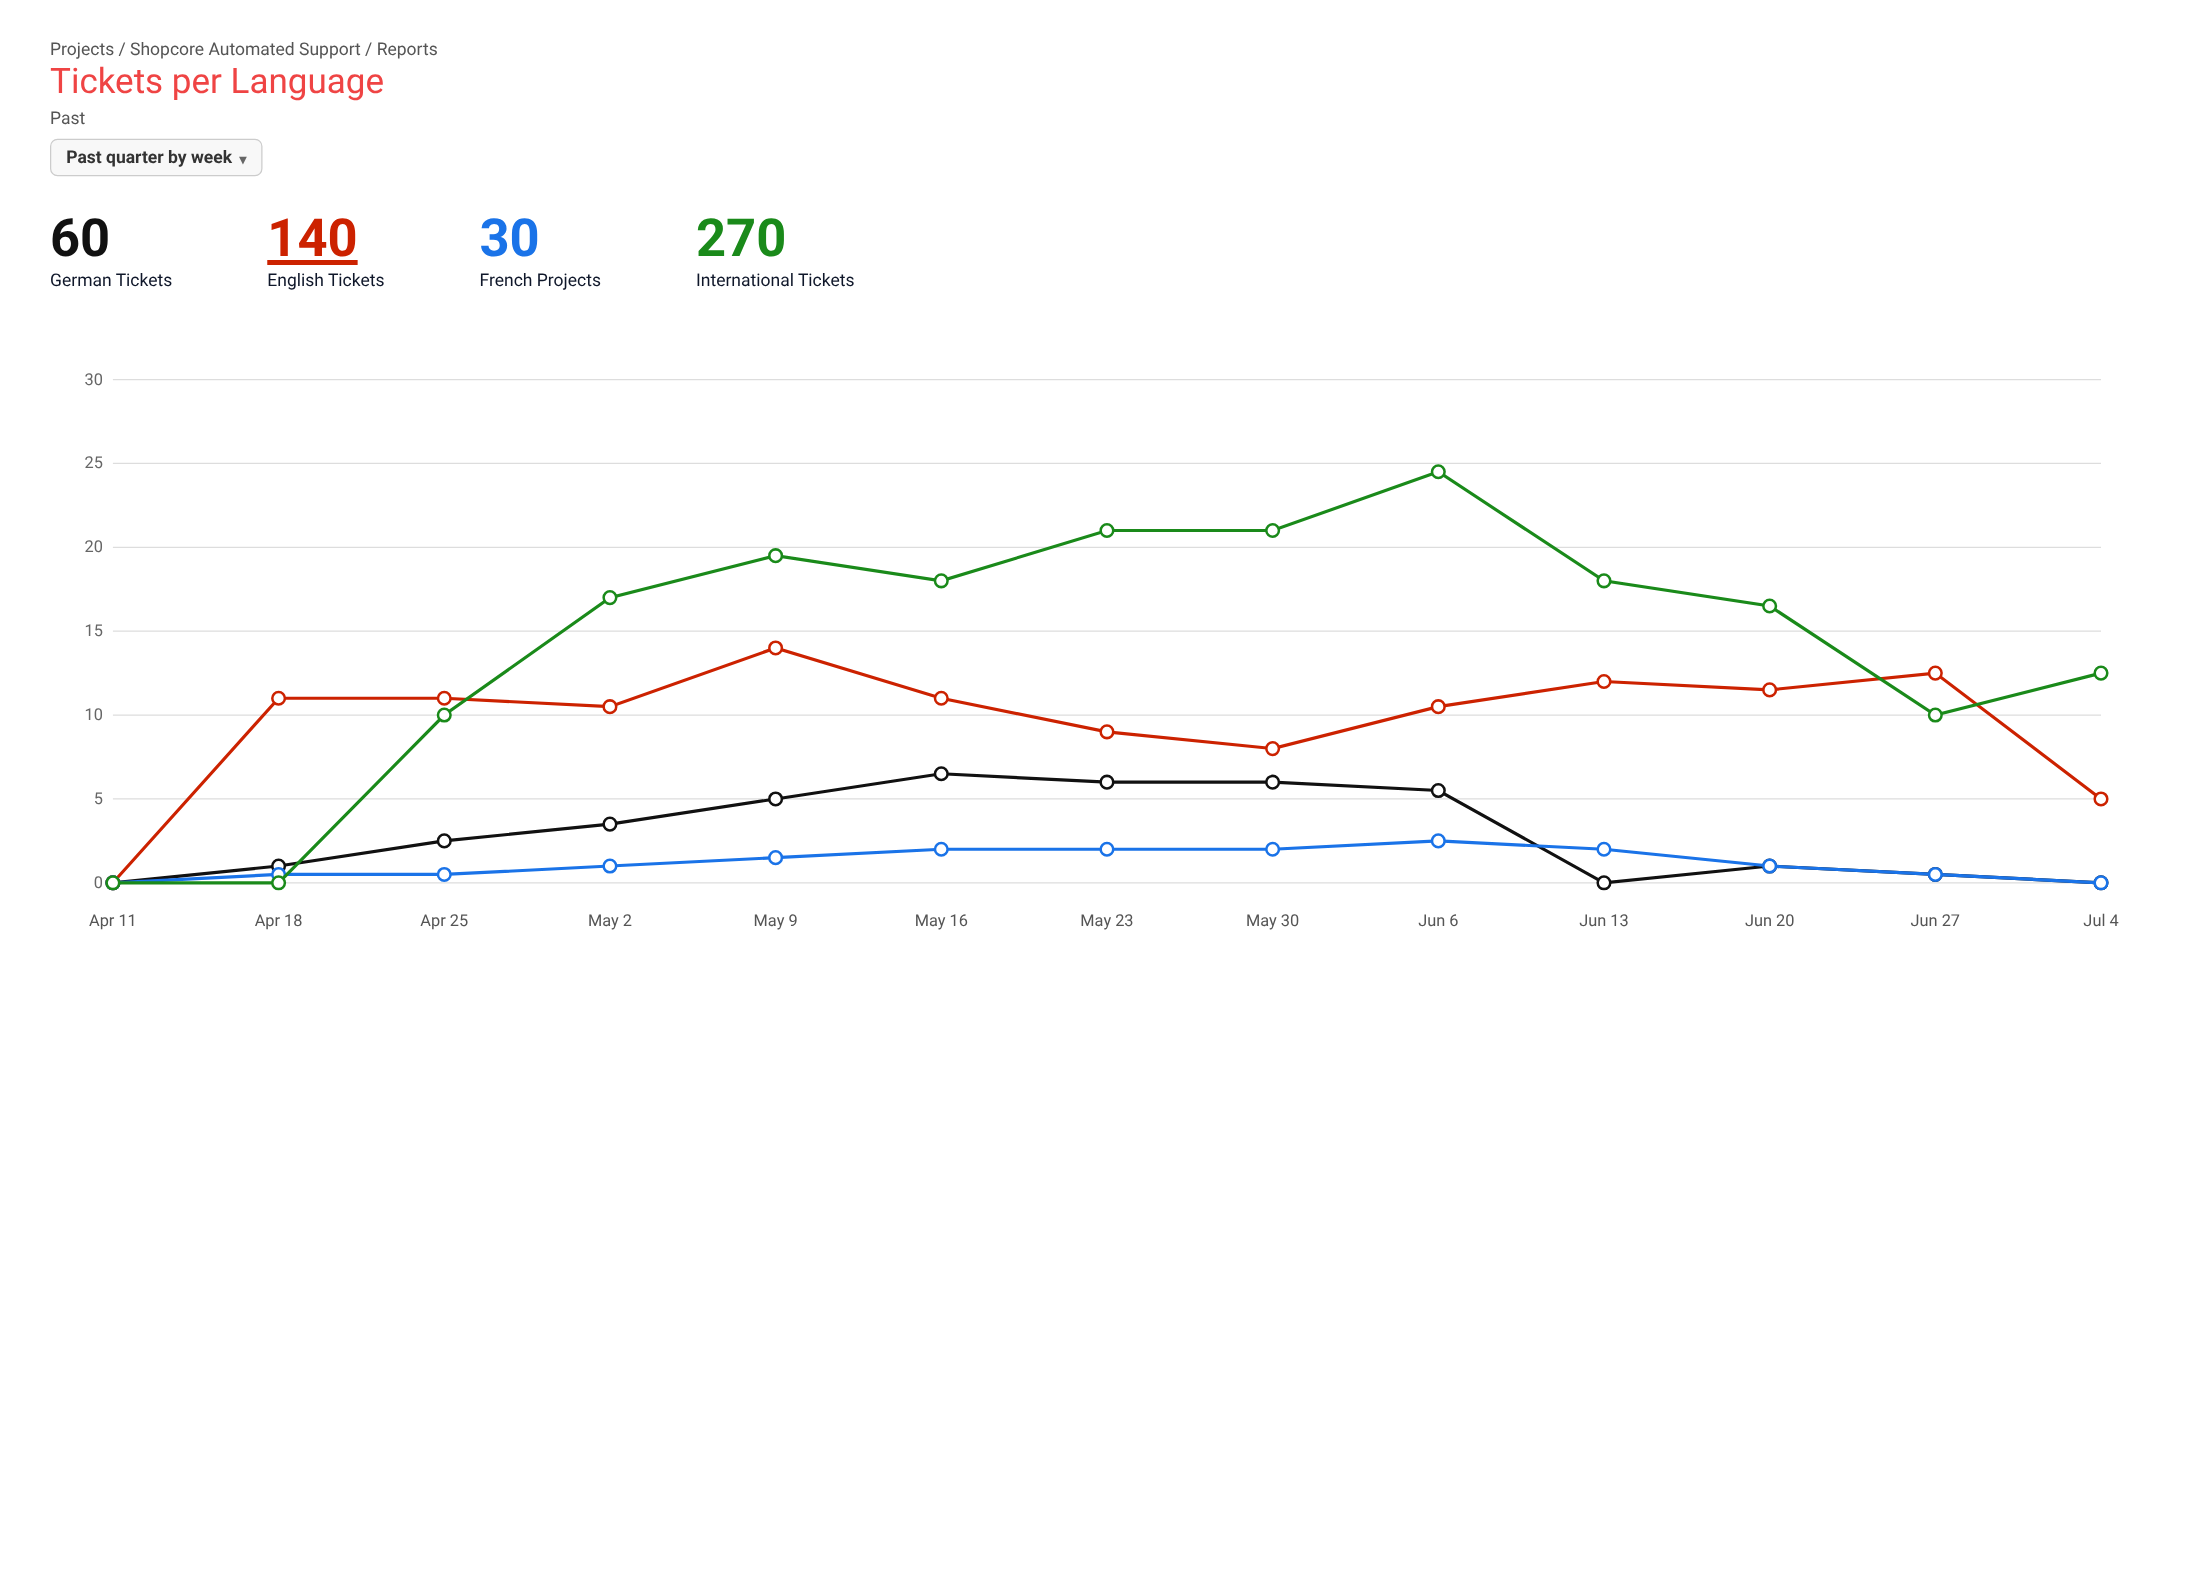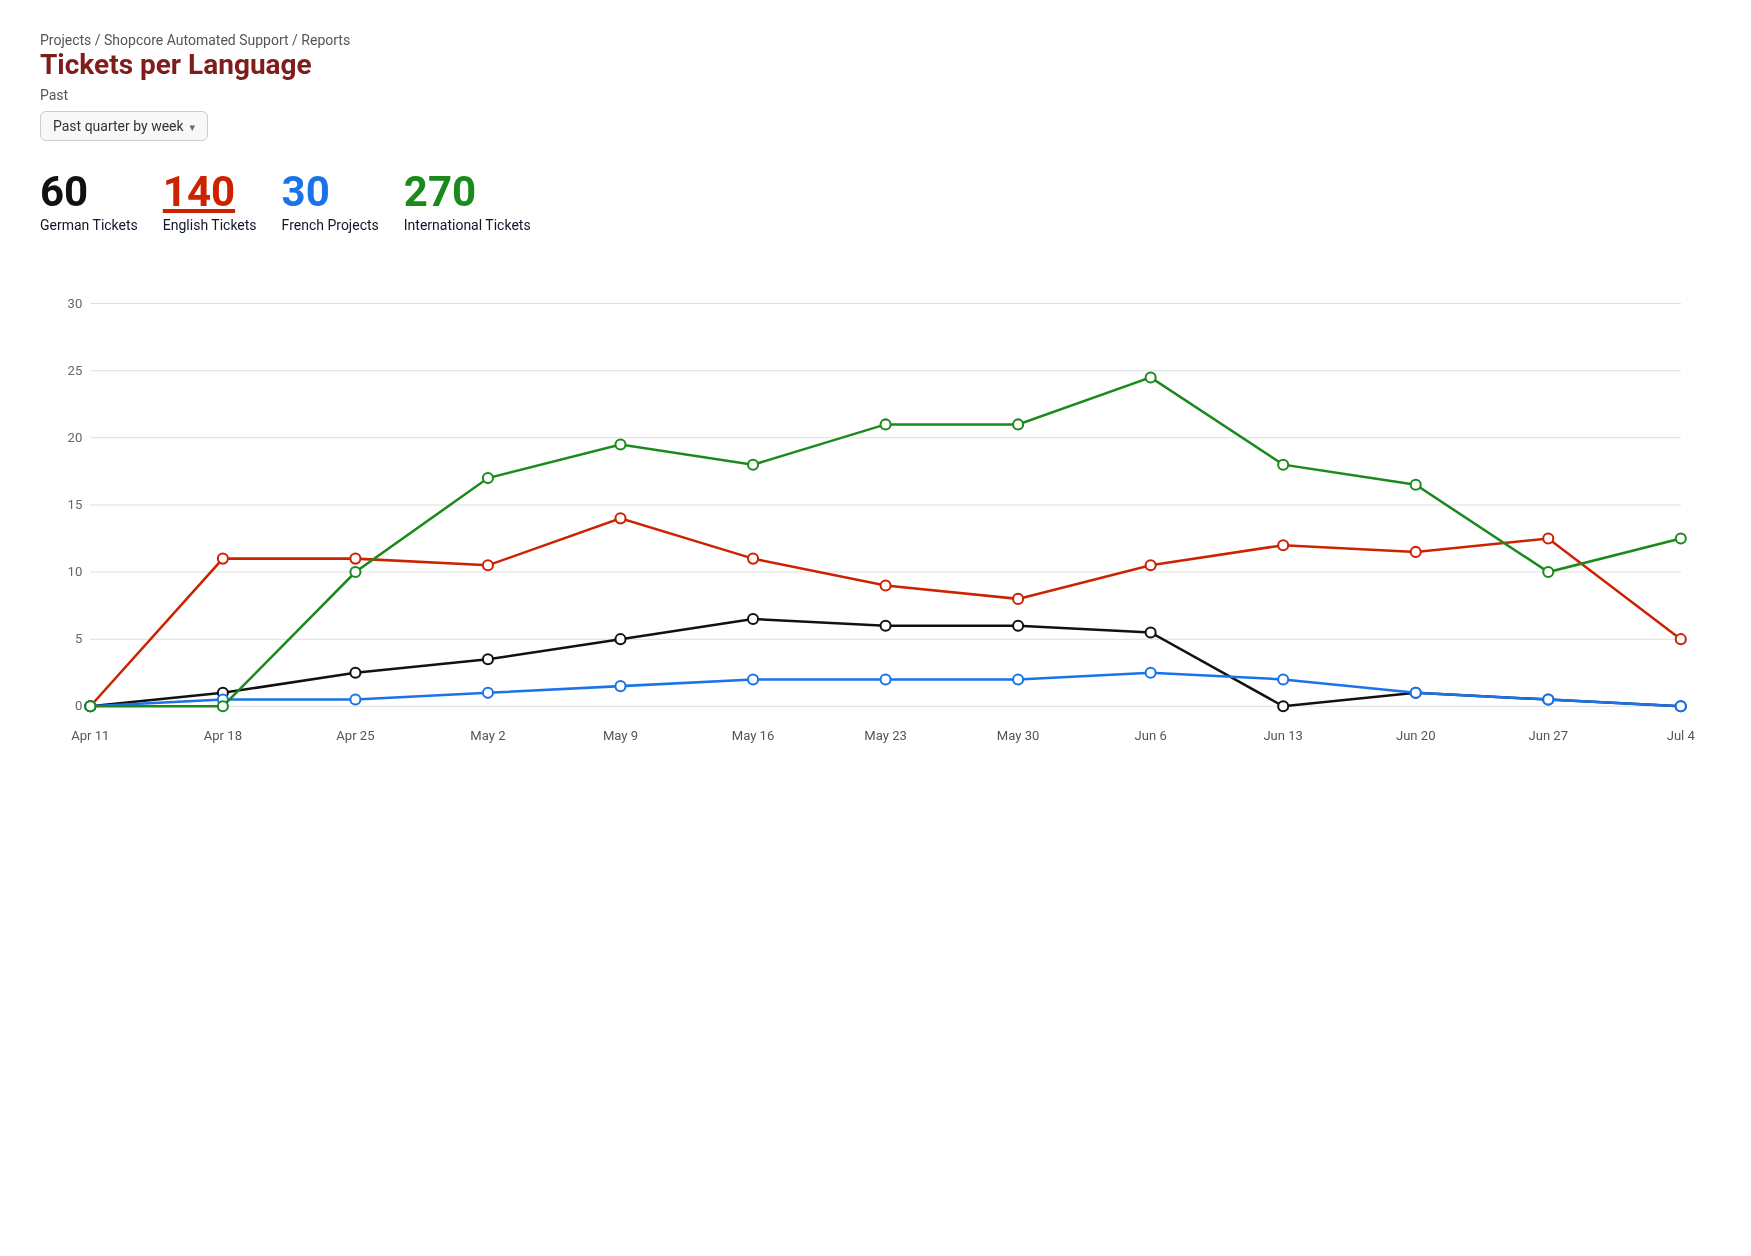--- a/index.html
+++ b/index.html
@@ -9,50 +9,50 @@
       color: #333;
       padding: 32px 40px;
     }
     .breadcrumb {
       font-size: 14px;
       color: #555;
       margin-bottom: 0;
     }
     .page-title {
       font-size: 28px;
-      font-weight: 700;
-      color: #7f1d1d;
+      font-weight: 400;
+      color: #ef4444;
       margin-bottom: 6px;
     }
     .show-label {
       font-size: 14px;
       color: #555;
       margin-bottom: 8px;
     }
     .period-selector {
       display: inline-flex;
       align-items: flex-end;
       gap: 6px;
       border: 1px solid #ccc;
       border-radius: 6px;
       padding: 6px 12px;
       font-size: 14px;
-      font-weight: 400;
+      font-weight: 700;
       color: #333;
       cursor: pointer;
       background: #f8f8f8;
       margin-bottom: 28px;
     }
     .period-selector .chevron {
       font-size: 11px;
       color: #666;
     }
     .stats-row {
       display: flex;
-      gap: 25px;
+      gap: 76px;
       margin-bottom: 32px;
       align-items: flex-start;
     }
     .stat-item {}
     .stat-number {
       font-size: 42px;
       font-weight: 700;
       line-height: 1.1;
     }
     .stat-label {

